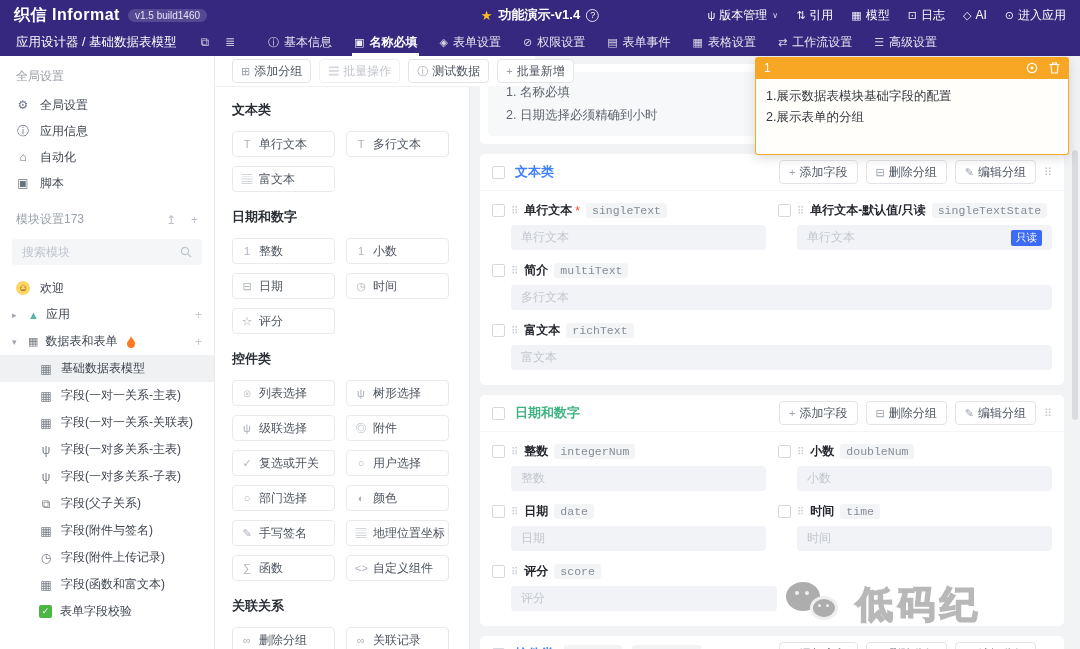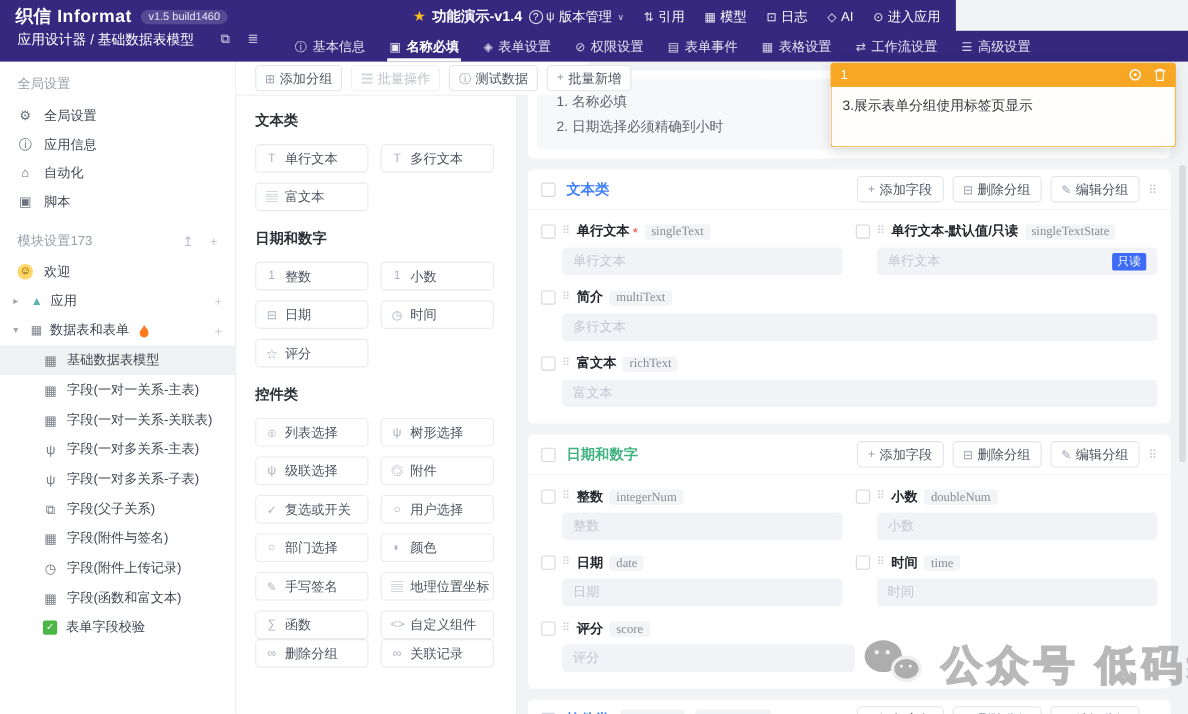--- a/index.html
+++ b/index.html
@@ -1,29 +1,29 @@
 <!DOCTYPE html>
 <html lang="zh"><head>
 <meta charset="utf-8">
 <style>
 *{box-sizing:border-box;margin:0;padding:0}
 html,body{width:1080px;height:649px;overflow:hidden}
 body{position:relative;font-family:"Liberation Sans","DejaVu Sans",sans-serif;font-size:12px;color:#333;background:#F2F3F5}
 
-.topbar{position:absolute;left:0;top:0;width:869px;height:28px;background:#36277F;display:flex;align-items:center;padding:15px 14px;color:#fff;z-index:20}
+.topbar{position:absolute;left:0;top:0;width:1080px;height:28px;background:#36277F;display:flex;align-items:center;padding:15px 14px;color:#fff;z-index:20}
 .logo{font-weight:bold;font-size:16px;letter-spacing:.5px;white-space:nowrap}
 .ver{margin-left:8px;font-size:10px;background:rgba(255,255,255,.16);padding:1px 7px;border-radius:8px;color:#E6E3F6;white-space:nowrap}
 .tb-center{position:absolute;left:50%;transform:translateX(-50%);display:flex;align-items:center;gap:6px;font-weight:bold;font-size:13px}
 .star{color:#F8C21E;font-size:13px}
 .help{width:13px;height:13px;border:1px solid rgba(255,255,255,.85);border-radius:50%;font-size:9px;display:flex;align-items:center;justify-content:center;font-weight:normal}
 .tb-right{margin-left:auto;display:flex;gap:18px;align-items:center}
 .tb-item{display:flex;gap:4px;align-items:center;cursor:pointer;white-space:nowrap}
 .tb-item .ic{font-size:11px;opacity:.9}
 .caret-dn{font-size:8px;opacity:.8;margin-left:1px}
-.navbar{position:absolute;left:0;top:28px;width:1080px;height:28px;background:#36277F;display:flex;color:rgba(255,255,255,.88);z-index:20}
+.navbar{position:absolute;left:0;top:28px;width:1080px;height:28px;background:#36277F;display:flex;align-items:center;color:rgba(255,255,255,.88);z-index:20}
 .crumb{margin-left:16px;font-size:12.5px;color:#fff;white-space:nowrap}
 .nav-icons{display:flex;gap:16px;margin-left:24px;font-size:12px;opacity:.85}
 .tabs{display:flex;margin-left:22px;height:28px}
 .tab{display:flex;align-items:center;gap:5px;padding:0 11px;position:relative;cursor:pointer;white-space:nowrap}
 .tab .ic{font-size:11px;opacity:.9}
 .tab.active{color:#fff;font-weight:bold}
 .tab.active:after{content:"";position:absolute;left:9px;right:9px;bottom:0;height:3px;background:#fff}
 
 .sidebar{position:absolute;left:0;top:56px;width:215px;height:593px;background:#fff;border-right:1px solid #EBEBEB;overflow:hidden;z-index:5}
 .ws{padding:11px 16px 2px;color:#8A8F99}
@@ -73,21 +73,21 @@
 .sbtn .ic{color:#9CA2AC;font-size:11px}
 .handle{color:#C6CAD2;font-size:11px;cursor:grab}
 .sec-body{padding:10px 12px 4px;display:flex;flex-wrap:wrap;column-gap:12px}
 .fld{margin-bottom:11px}
 .fld.half{width:calc(50% - 6px)}
 .fld.full{width:100%}
 .fhead{display:flex;align-items:center;gap:6px;height:19px}
 .fhandle{color:#C6CAD2;font-size:10px;cursor:grab}
 .flabel{font-weight:bold;color:#23262D}
 .req{color:#F5483B;margin-left:-3px}
-.ftag{font-family:Liberation Serif, serif;font-size:11.5px;color:#878D98;background:#F3F4F6;padding:1px 6px;border-radius:3px}
+.ftag{font-family:Liberation Mono, monospace;font-size:11.5px;color:#878D98;background:#F3F4F6;padding:1px 6px;border-radius:3px}
 .finput{margin:5px 0 0 19px;height:25px;background:#F2F3F6;border-radius:4px;display:flex;align-items:center;padding:0 10px;color:#C3C7CF;cursor:text}
 .finput.hw{width:calc(50% - 14px)}
 .ro{margin-left:auto;background:#3D6BF5;color:#fff;font-size:10.5px;padding:1px 5px;border-radius:2px}
 .vscroll{position:absolute;right:2px;top:150px;width:6px;height:270px;background:#D9DBDF;border-radius:3px;z-index:26}
 
 .tooltip{position:absolute;left:755px;top:57px;width:314px;z-index:40;border-radius:3px;box-shadow:0 3px 12px rgba(0,0,0,.14)}
 .tt-head{height:22px;background:#F7A723;border-radius:3px 3px 0 0;display:flex;align-items:center;padding:0 9px;color:#fff;font-size:12px}
 .tt-icons{margin-left:auto;display:flex;gap:11px;align-items:center}
 .tt-icons svg{display:block;cursor:pointer}
 .tt-body{background:#FFFEFB;border:1px solid #EFAA26;border-top:none;border-radius:0 0 3px 3px;padding:7px 10px 26px;color:#33363D;font-size:12.5px;line-height:21px}
@@ -200,20 +200,27 @@
       <span class="ic">▣</span>
       <span>脚本</span>
     </div>
   <div class="mod-row">
     <span>模块设置173</span>
     <span class="sp">
       <span>↥</span>
       <span>+</span>
     </span>
   </div>
+  <div class="search">
+    <span class="ph">搜索模块</span>
+    <svg width="12" height="12" viewBox="0 0 12 12">
+        <circle cx="5" cy="5" r="3.6" fill="none" stroke="#C2C6CE" stroke-width="1.2"></circle>
+        <line x1="8" y1="8" x2="11" y2="11" stroke="#C2C6CE" stroke-width="1.2"></line>
+      </svg>
+  </div>
   <div class="side-item">
       <span class="smiley">☺</span>
       <span>欢迎</span>
     </div>
   <div class="tree-item">
     <span class="caret">▸</span>
     <span class="ic" style="color:#5CB3A8">▲</span>
     <span>应用</span>
     <span class="plus">+</span>
   </div>
@@ -352,20 +359,21 @@
       </button>
     <button class="pbtn">
         <span class="ic">∑</span>
         <span>函数</span>
       </button>
     <button class="pbtn">
         <span class="ic">&lt;&gt;</span>
         <span>自定义组件</span>
       </button>
   </div>
+  <div class="pgroup-title">关联关系</div>
   <div class="pgrid">
     <button class="pbtn">
         <span class="ic">∞</span>
         <span>删除分组</span>
       </button>
     <button class="pbtn">
         <span class="ic">∞</span>
         <span>关联记录</span>
       </button>
 
@@ -584,28 +592,28 @@
       <svg width="12" height="12" viewBox="0 0 12 12">
           <circle cx="6" cy="6" r="4.6" fill="none" stroke="#fff" stroke-width="1.3"></circle>
           <circle cx="6" cy="6" r="1.4" fill="#fff"></circle>
         </svg>
       <svg width="11" height="12" viewBox="0 0 11 12">
           <path d="M0.5 2.5 H10.5 M3.5 2.5 V1 H7.5 V2.5 M2 2.5 L2.7 11 H8.3 L9 2.5" fill="none" stroke="#fff" stroke-width="1.1"></path>
         </svg>
     </span>
   </div>
   <div class="tt-body">
-    <div>3.展示表单分组使用标签页显示</div>
+    <div>1.展示数据表模块基础字段的配置</div>
+    <div>2.展示表单的分组</div>
   </div>
 </div>
 
 <div class="watermark">
   <span class="wx">
     <span class="b1"></span>
     <span class="d" style="left:9px;top:9px"></span>
     <span class="d" style="left:19px;top:9px"></span>
     <span class="b2"></span>
     <span class="d" style="left:32px;top:22px;width:3px;height:3px"></span>
     <span class="d" style="left:40px;top:22px;width:3px;height:3px"></span>
   </span>
-  <span class="wm-text">公众号</span>
   <span class="wm-text">低码纪</span>
 </div>
 
 </body></html>

